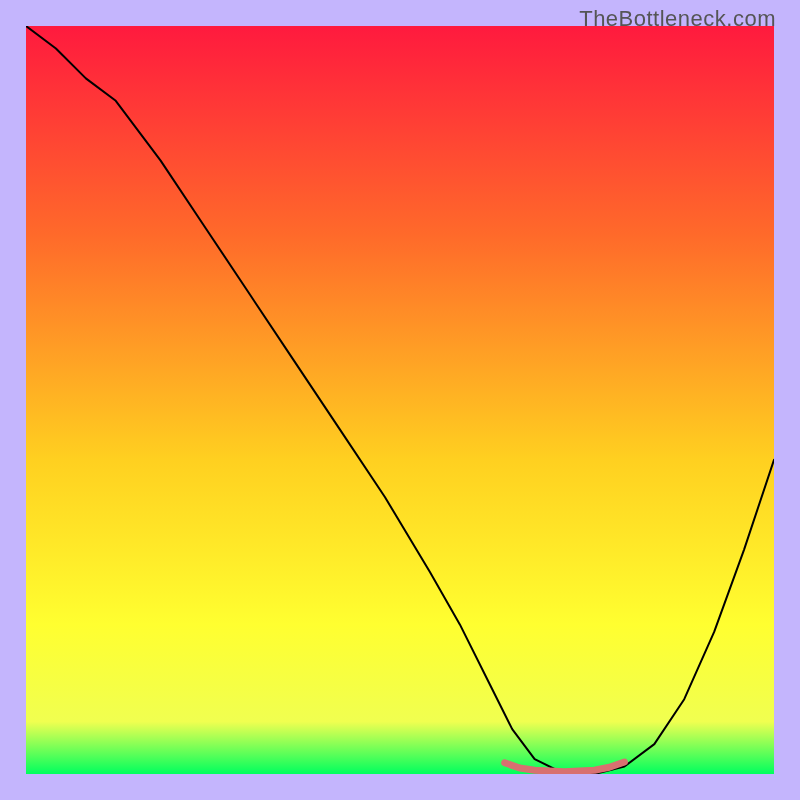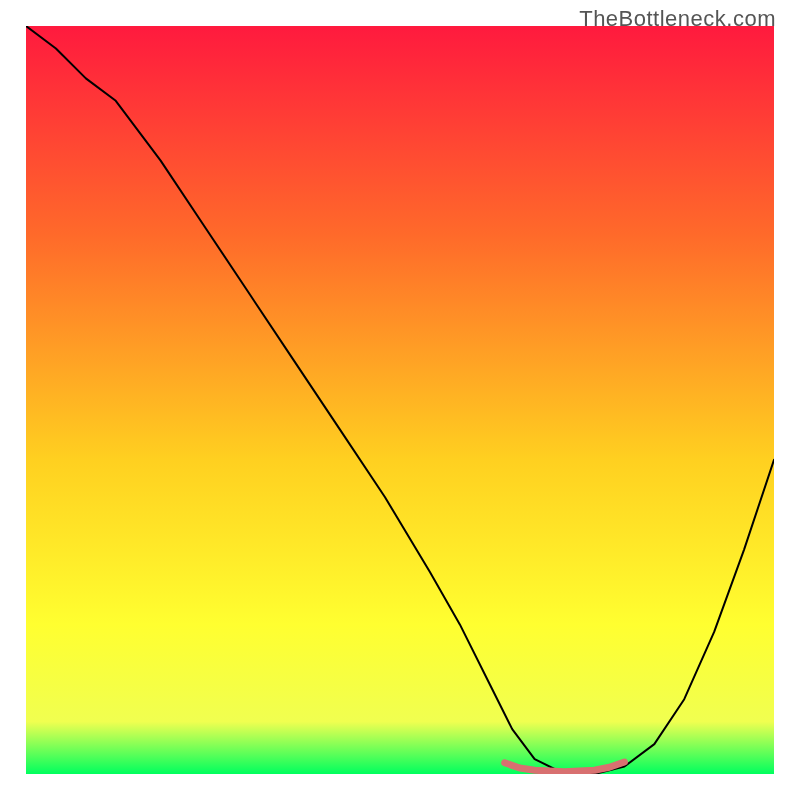--- a/index.html
+++ b/index.html
@@ -1,21 +1,21 @@
 <!DOCTYPE html>
 <html><head>
 <meta charset="utf-8">
 <style>
   * { margin: 0; padding: 0; box-sizing: border-box; }
   html, body { width: 800px; height: 800px; background: #000; overflow: hidden; }
   .container {
     width: 800px;
     height: 800px;
     position: relative;
-    background: #ffffff;
+    background: #c4b5fd;
   }
   .watermark {
     position: absolute;
     top: 6px;
     right: 24px;
     color: #555;
     font-family: Arial, Helvetica, sans-serif;
     font-size: 22px;
     letter-spacing: 0.5px;
     z-index: 10;

